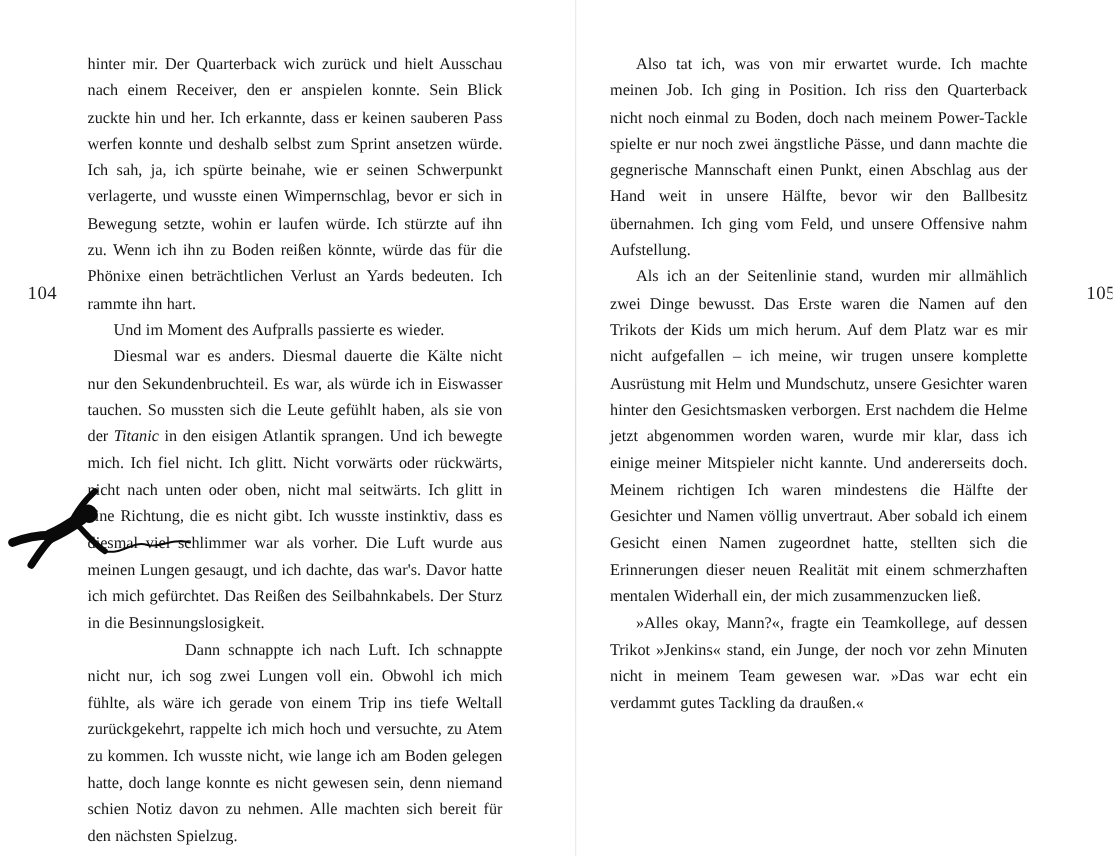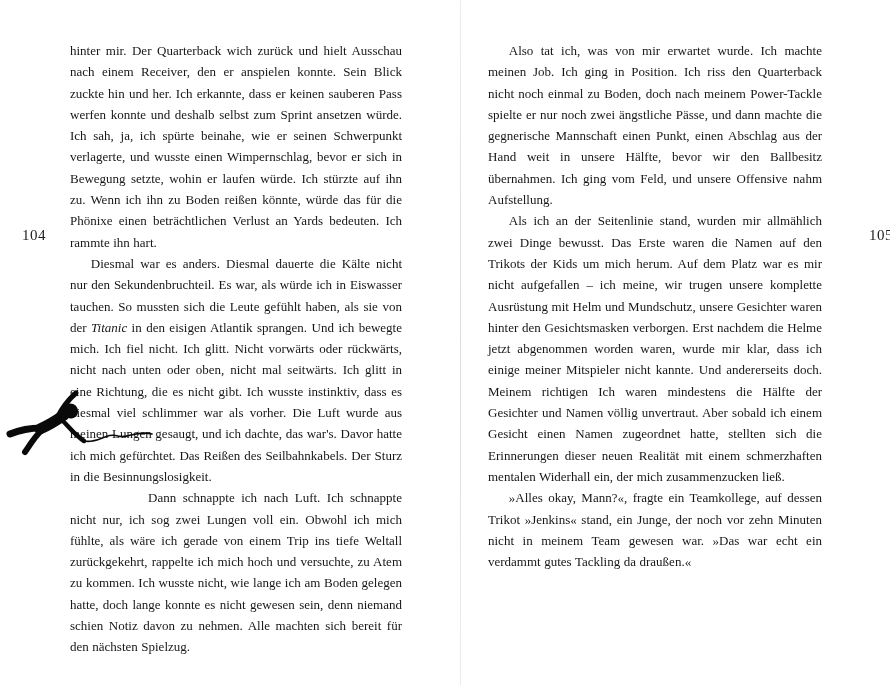--- a/index.html
+++ b/index.html
@@ -72,20 +72,21 @@
 <div class="spread">
 
   <div class="spine"></div>
 
   <div class="pagenum left">104</div>
 
   <div class="pagenum right">105</div>
 
   <div class="textblock left">
     <p class="noindent">hinter mir. Der Quarterback wich zurück und hielt Ausschau nach einem Receiver, den er anspielen konnte. Sein Blick zuckte hin und her. Ich erkannte, dass er keinen sauberen Pass werfen konnte und deshalb selbst zum Sprint ansetzen würde. Ich sah, ja, ich spürte beinahe, wie er seinen Schwerpunkt verlagerte, und wusste einen Wimpernschlag, bevor er sich in Bewegung setzte, wohin er laufen würde. Ich stürzte auf ihn zu. Wenn ich ihn zu Boden reißen könnte, würde das für die Phönixe einen beträchtlichen Verlust an Yards bedeuten. Ich rammte ihn hart.</p>
+    <p class="indent">Und im Moment des Aufpralls passierte es wieder.</p>
     <p class="indent">Diesmal war es anders. Diesmal dauerte die Kälte nicht nur den Sekundenbruchteil. Es war, als würde ich in Eiswasser tauchen. So mussten sich die Leute gefühlt haben, als sie von der <i>Titanic</i> in den eisigen Atlantik sprangen. Und ich bewegte mich. Ich fiel nicht. Ich glitt. Nicht vorwärts oder rückwärts, nicht nach unten oder oben, nicht mal seitwärts. Ich glitt in eine Richtung, die es nicht gibt. Ich wusste instinktiv, dass es diesmal viel schlimmer war als vorher. Die Luft wurde aus meinen Lungen gesaugt, und ich dachte, das war's. Davor hatte ich mich gefürchtet. Das Reißen des Seilbahnkabels. Der Sturz in die Besinnungslosigkeit.</p>
     <p class="bigindent">Dann schnappte ich nach Luft. Ich schnappte nicht nur, ich sog zwei Lungen voll ein. Obwohl ich mich fühlte, als wäre ich gerade von einem Trip ins tiefe Weltall zurückgekehrt, rappelte ich mich hoch und versuchte, zu Atem zu kommen. Ich wusste nicht, wie lange ich am Boden gelegen hatte, doch lange konnte es nicht gewesen sein, denn niemand schien Notiz davon zu nehmen. Alle machten sich bereit für den nächsten Spielzug.</p>
 
   </div>
 
   <div class="illustration">
     <svg viewBox="0 0 156 78" xmlns="http://www.w3.org/2000/svg" aria-hidden="true">
       <g stroke="#0a0a0a" fill="none" stroke-linecap="round">
 
         <path d="M6,48 C16,44 26,42 37,42" stroke-width="7"></path>

